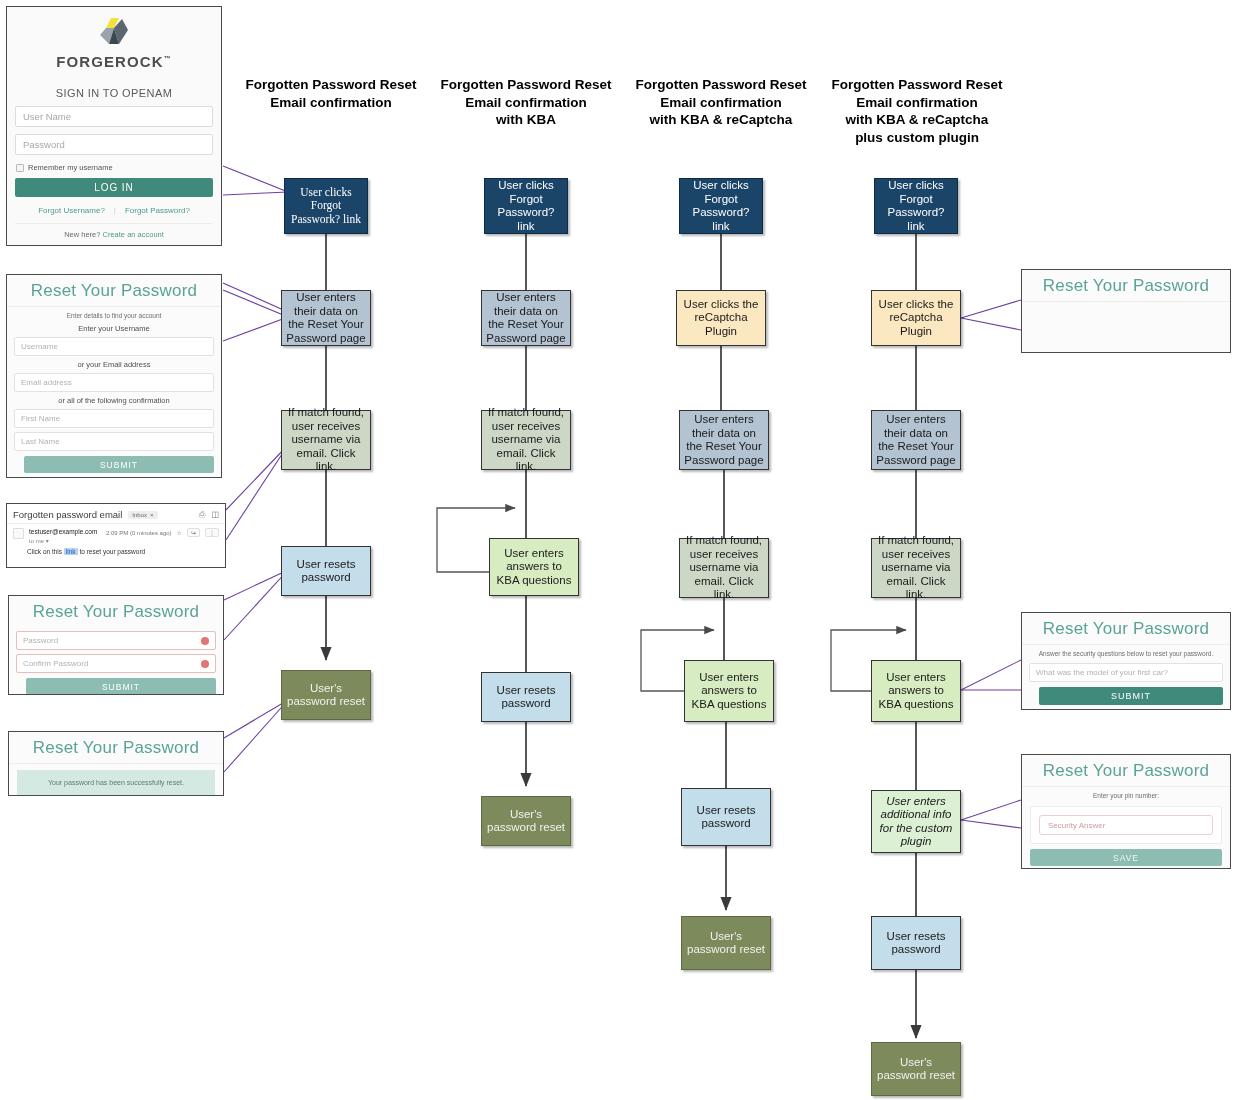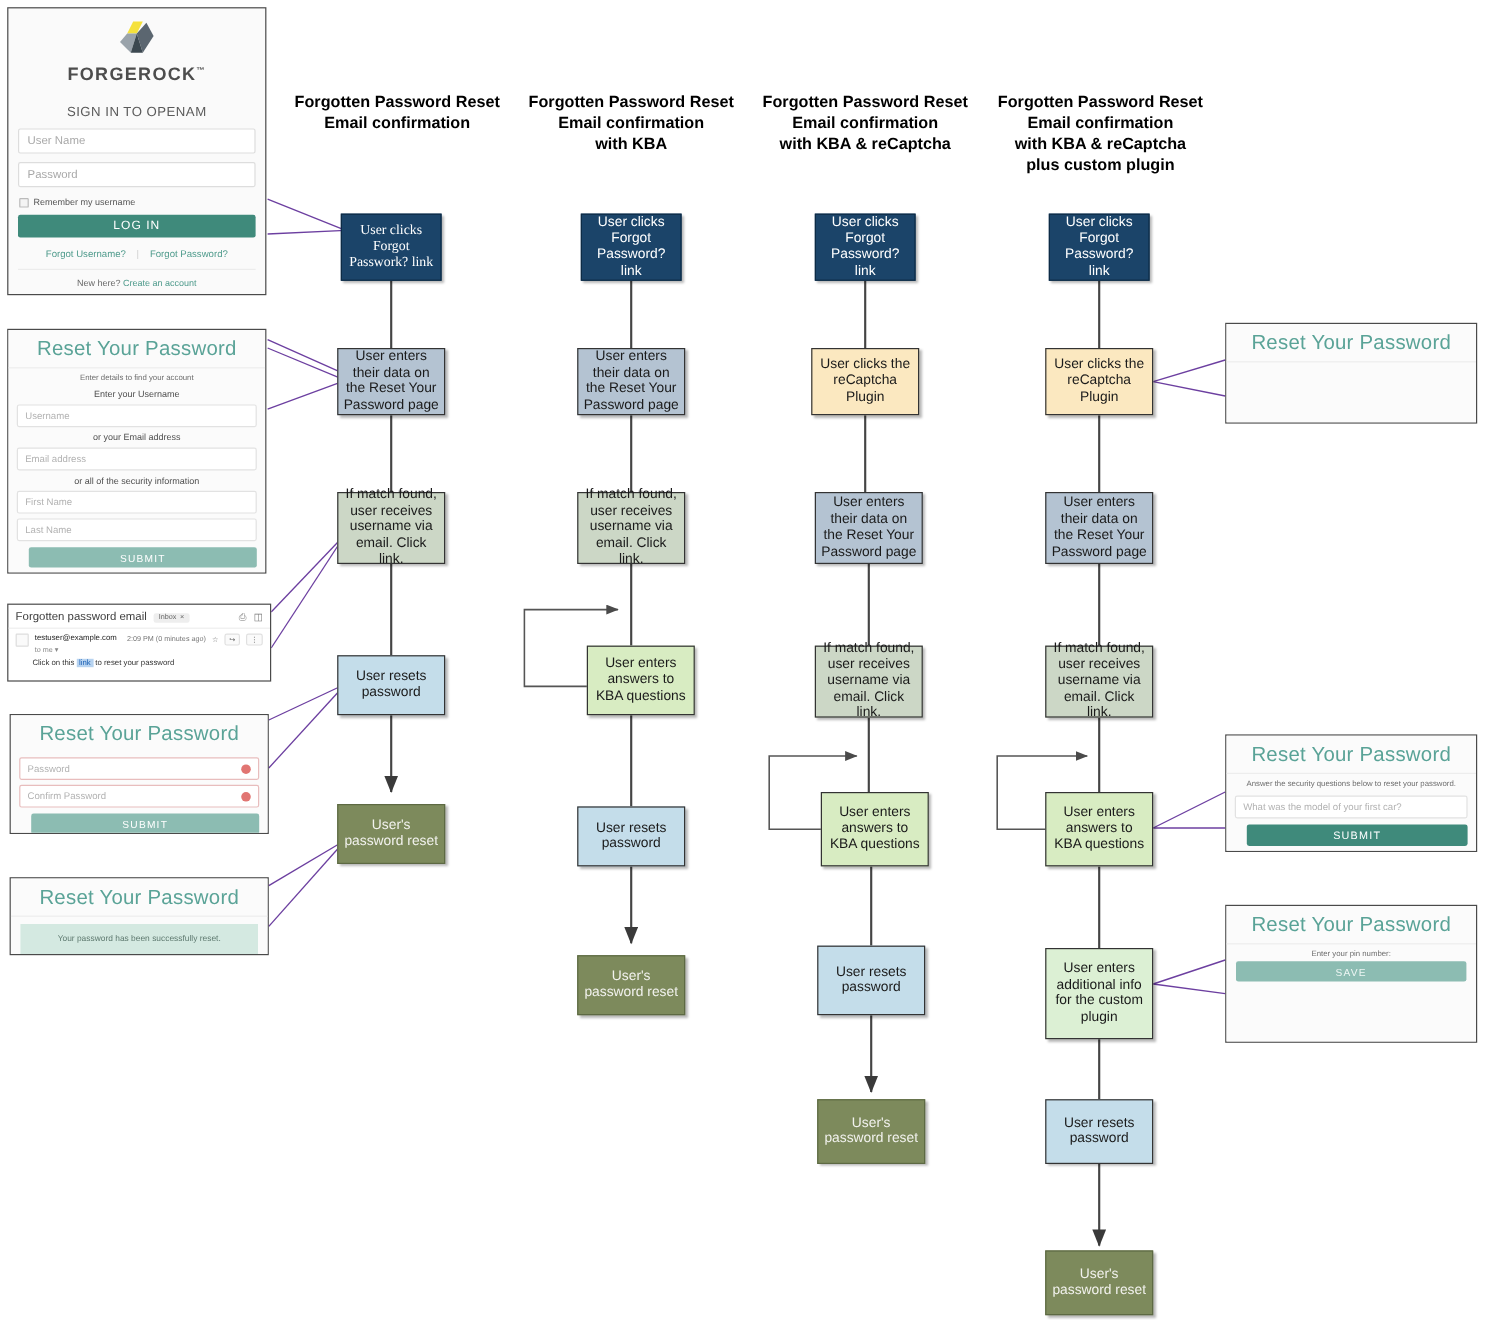--- a/index.html
+++ b/index.html
@@ -321,21 +321,21 @@
     </div>
   <div class="fbox c-steel" style="left:871px;top:410px;width:90px;height:60px;">
       <span>User enters their data on the Reset Your Password page</span>
     </div>
   <div class="fbox c-sage" style="left:871px;top:538px;width:90px;height:60px;">
       <span>If match found, user receives username via email. Click link.</span>
     </div>
   <div class="fbox c-mint" style="left:871px;top:660px;width:90px;height:62px;">
       <span>User enters answers to KBA questions</span>
     </div>
-  <div class="fbox c-mint2" style="left:871px;top:790px;width:90px;height:76px;">
+  <div class="fbox c-mint2" style="left:871px;top:790px;width:90px;height:63px;font-style:italic;">
       <span>User enters additional info for the custom plugin</span>
     </div>
   <div class="fbox c-ice" style="left:871px;top:916px;width:90px;height:54px;">
       <span>User resets password</span>
     </div>
   <div class="fbox c-olive" style="left:871px;top:1042px;width:90px;height:54px;">
       <span>User's password reset</span>
     </div>
 
   <div class="panel" id="login-panel">
@@ -382,21 +382,21 @@
       <div class="ryp-rule"></div>
       <div class="ryp-sub">Enter details to find your account</div>
       <div class="ryp-sep">Enter your Username</div>
       <div class="ryp-input">
           <span>Username</span>
         </div>
       <div class="ryp-sep">or your Email address</div>
       <div class="ryp-input">
           <span>Email address</span>
         </div>
-      <div class="ryp-sep">or all of the security information</div>
+      <div class="ryp-sep">or all of the following confirmation</div>
       <div class="ryp-input">
           <span>First Name</span>
         </div>
       <div class="ryp-input">
           <span>Last Name</span>
         </div>
       <div class="ryp-btn">
           <span>SUBMIT</span>
         </div>
     </div>
@@ -479,19 +479,24 @@
           <span>SUBMIT</span>
         </div>
     </div>
   </div>
 
   <div class="panel" id="plugin-panel">
     <div class="panel-inner">
       <div class="ryp-title">Reset Your Password</div>
       <div class="ryp-rule"></div>
       <div class="ryp-sub">Enter your pin number:</div>
+      <div class="pl-card">
+        <div class="pl-input">
+            <span>Security Answer</span>
+          </div>
+      </div>
       <div class="pl-btn">
           <span>SAVE</span>
         </div>
     </div>
   </div>
 
 </div>
 
 </body></html>

